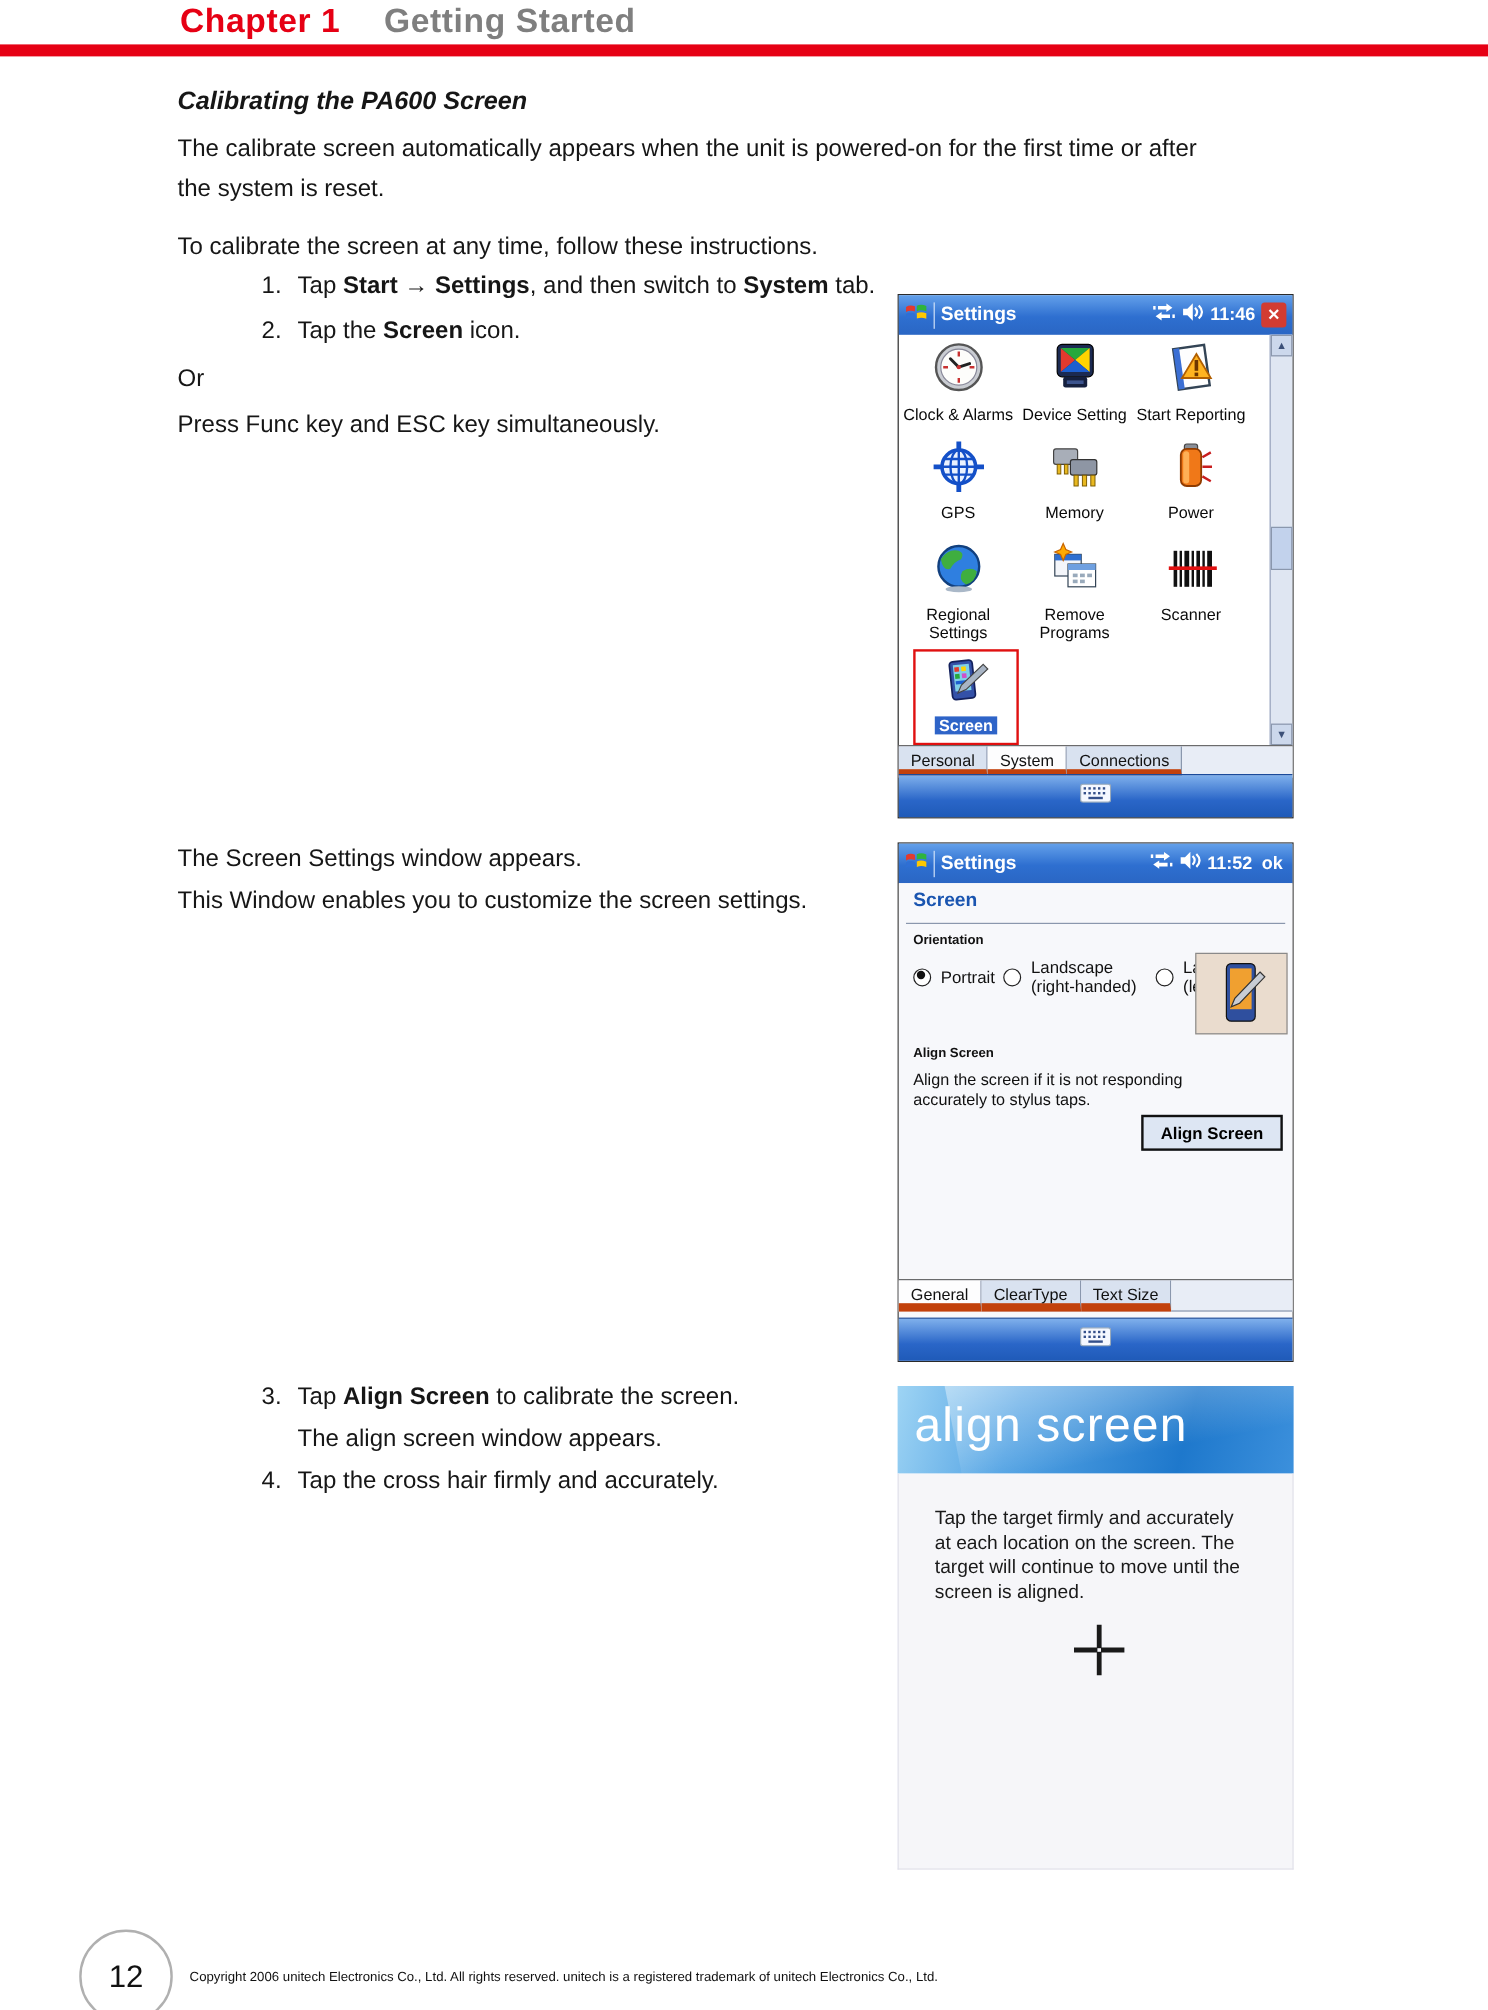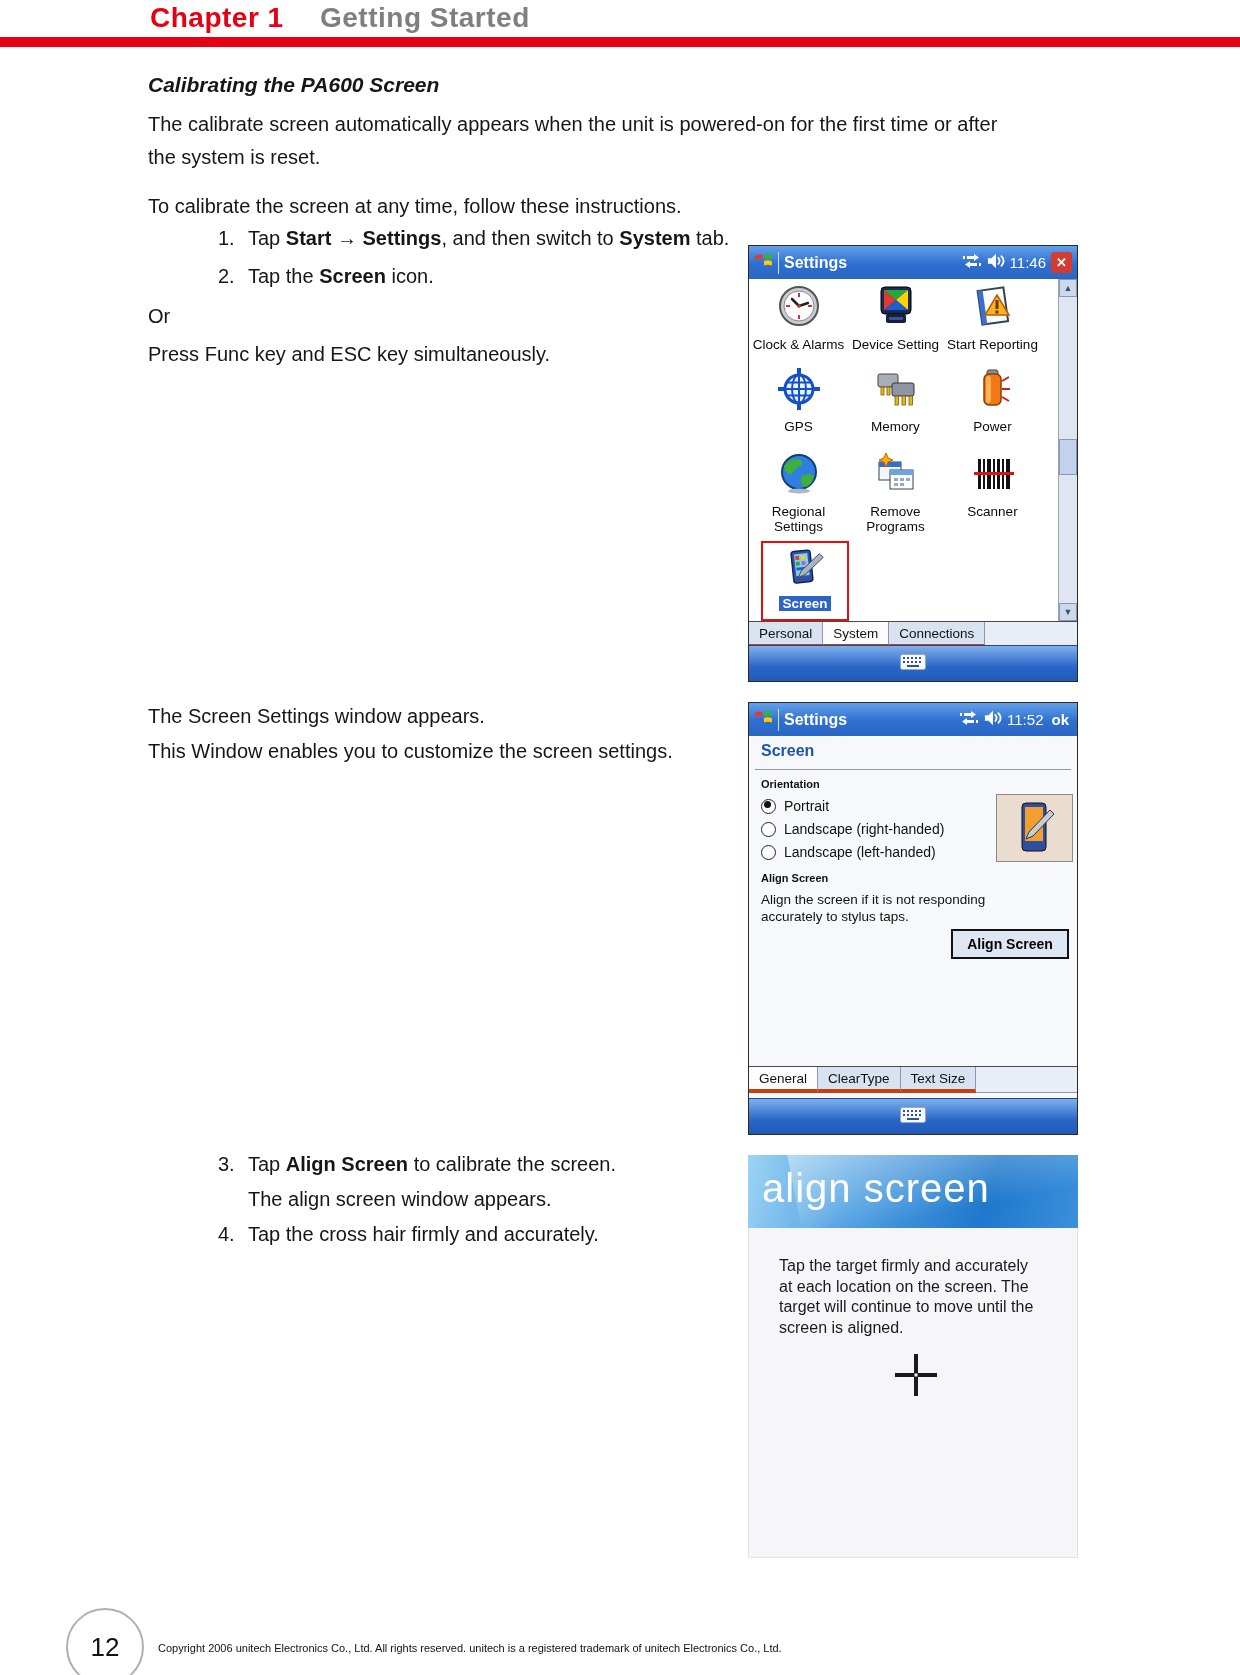--- a/index.html
+++ b/index.html
@@ -25,30 +25,30 @@
   .mid2{left:148px;top:735px;width:550px;}
   .sub-line{left:248px;}
 
   
   .shot{position:absolute;left:748px;width:330px;background:#fff;border:1px solid #2a2a2a;box-sizing:border-box;}
   .tbar{position:absolute;top:0;left:0;right:0;height:33px;display:flex;align-items:center;gap:5px;padding:0 5px;box-sizing:border-box;
         background:linear-gradient(180deg,#63a0ea 0%,#2e6fd0 55%,#2a66c4 100%);}
   .tbar-sep{width:1px;height:22px;background:#cfe0f8;}
   .t-app{color:#fff;font-weight:bold;font-size:16px;}
   .spacer{flex:1;}
-  .t-time{color:#fff;font-weight:normal;font-size:15px;}
+  .t-time{color:#fff;font-weight:bold;font-size:15px;}
   .close-btn{width:21px;height:21px;background:#d23c32;border-radius:3px;color:#fff;font-weight:bold;
              font-size:13px;display:flex;align-items:center;justify-content:center;}
   .ok-btn{color:#fff;font-weight:bold;font-size:15px;padding:0 3px;}
   .bbar{position:absolute;left:0;right:0;bottom:0;height:35px;border-top:1px solid #1a4a9a;
         background:linear-gradient(180deg,#7fb0ec,#2a66c8 60%,#1f5ab8);
         display:flex;align-items:center;justify-content:center;}
   .tabs{position:absolute;left:0;right:0;display:flex;border-top:1px solid #4a4a4a;height:26px;background:#eef1f7;}
   .tab{font-size:13.5px;padding:4px 10px 0;background:#d9e2f0;color:#111;
-       border-right:1px solid #8a97ad;border-bottom:4px solid #c2410c;box-sizing:border-box;}
+       border-right:1px solid #8a97ad;border-bottom:7px solid #c2410c;box-sizing:border-box;}
   .tab.active{background:#fdfdfe;font-weight:normal;}
   .tab-fill{flex:1;background:#e8edf6;border-bottom:1px solid #8a97ad;}
 
   
   .s1{top:245px;height:437px;}
   .g-row{position:absolute;left:1px;width:291px;display:flex;}
   .r1{top:38px;} .r2{top:120px;} .r3{top:205px;}
   .cell{width:97px;display:flex;flex-direction:column;align-items:center;gap:3px;}
   .g-lbl{font-weight:normal;font-size:13.5px;line-height:15px;text-align:center;color:#0a0a0a;}
   .screen-box{position:absolute;left:12px;top:295px;width:88px;height:80px;border:2px solid #e01010;
@@ -60,21 +60,21 @@
   .sbtn.up{top:0;} .sbtn.down{bottom:0;}
   .sthumb{position:absolute;left:0;top:160px;width:18px;height:36px;background:#c2d2ec;border:1px solid #8a97ad;box-sizing:border-box;}
   .s1 .tabs{top:375px;}
 
   
   .s2{top:702px;height:433px;}
   .s2-body{position:absolute;top:33px;left:0;right:0;bottom:0;background:#f7f8fb;}
   .h-screen{position:absolute;left:12px;top:6px;color:#1a55b0;font-weight:bold;font-size:16px;}
   .s2-hr{position:absolute;left:6px;right:6px;top:33px;border-top:1px solid #8a97ad;}
   .h-bold{position:absolute;left:12px;font-weight:bold;font-size:11px;color:#111;}
-  .radio-group{position:absolute;left:12px;top:62px;display:flex;flex-direction:column;gap:7px;}
+  .radio-group{position:absolute;left:12px;top:62px;display:flex;flex-direction:row;gap:7px;}
   .radio-row{display:flex;align-items:center;gap:8px;font-size:14px;color:#111;}
   .radio{width:13px;height:13px;border:1.5px solid #222;border-radius:50%;flex:none;background:#fff;}
   .radio.checked::after{content:"";display:block;width:7px;height:7px;background:#111;border-radius:50%;margin:1.5px;}
   .device-pic{position:absolute;left:247px;top:58px;width:77px;height:68px;background:#eadcce;border:1px solid #8a8a8a;
               box-sizing:border-box;display:flex;align-items:center;justify-content:center;}
   .align-text{position:absolute;left:12px;top:155px;width:280px;font-size:13.5px;line-height:17px;color:#111;}
   .align-btn{position:absolute;left:202px;top:193px;width:118px;height:30px;background:#dde6f3;border:2px solid #111;
              box-sizing:border-box;font-weight:bold;font-size:14px;display:flex;align-items:center;justify-content:center;color:#000;}
   .s2 .tabs{top:363px;}
 

